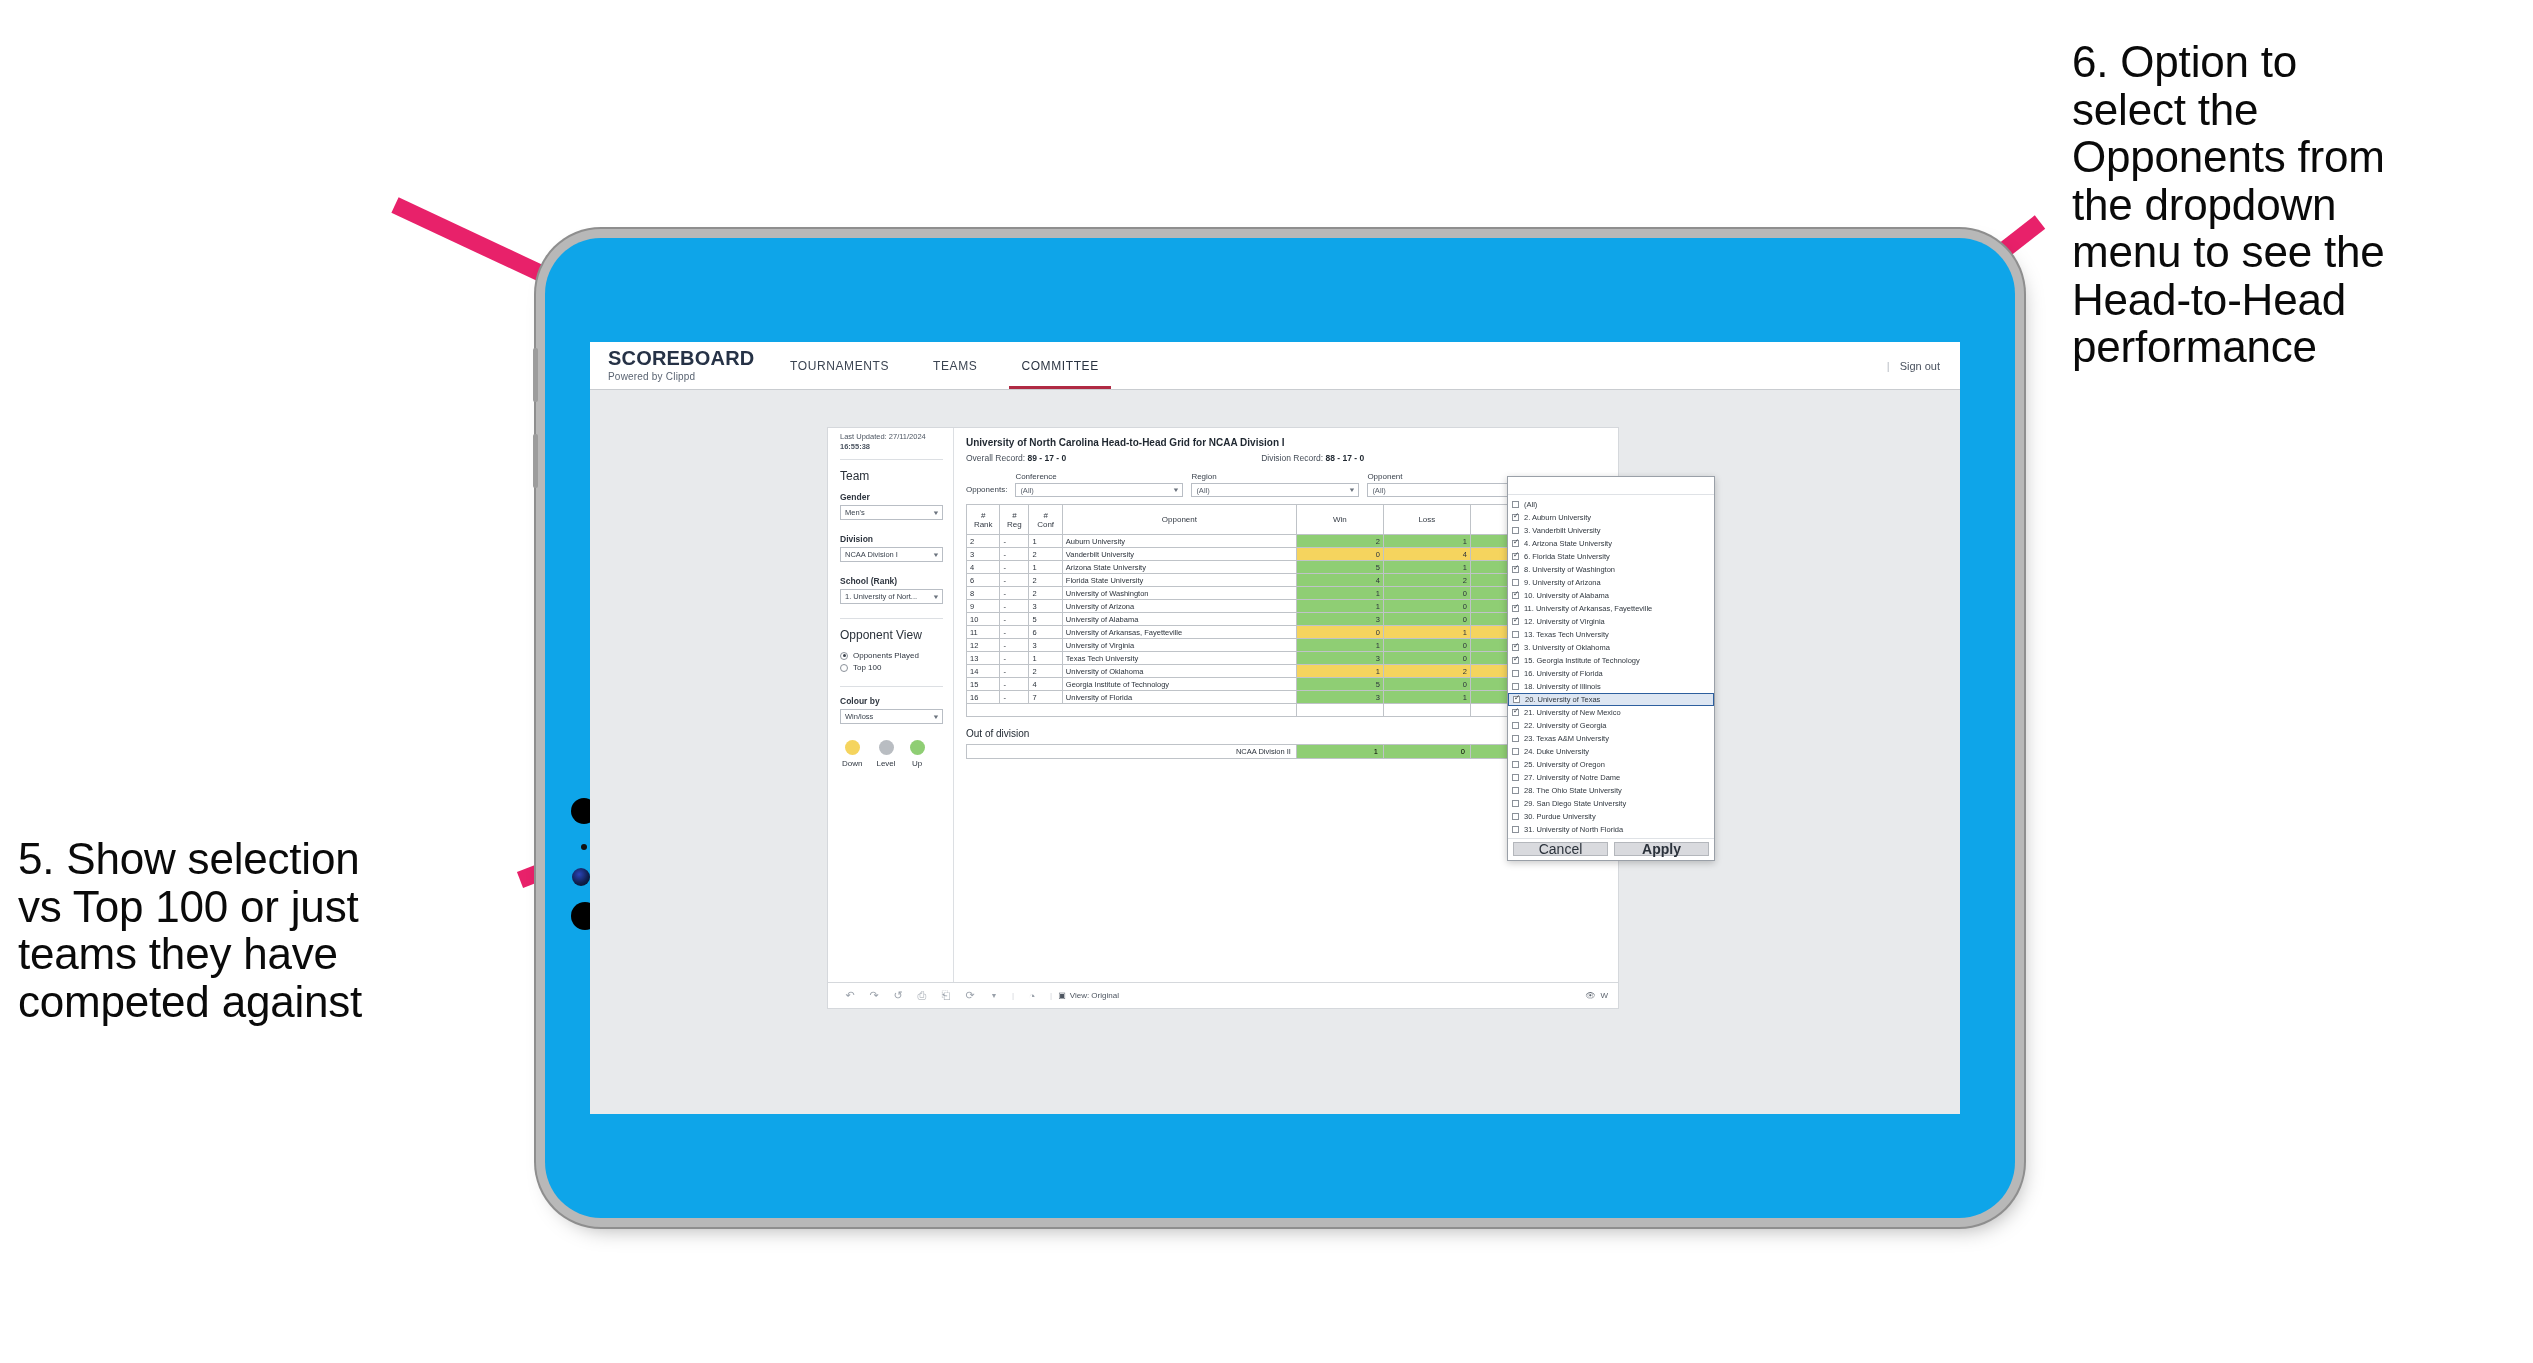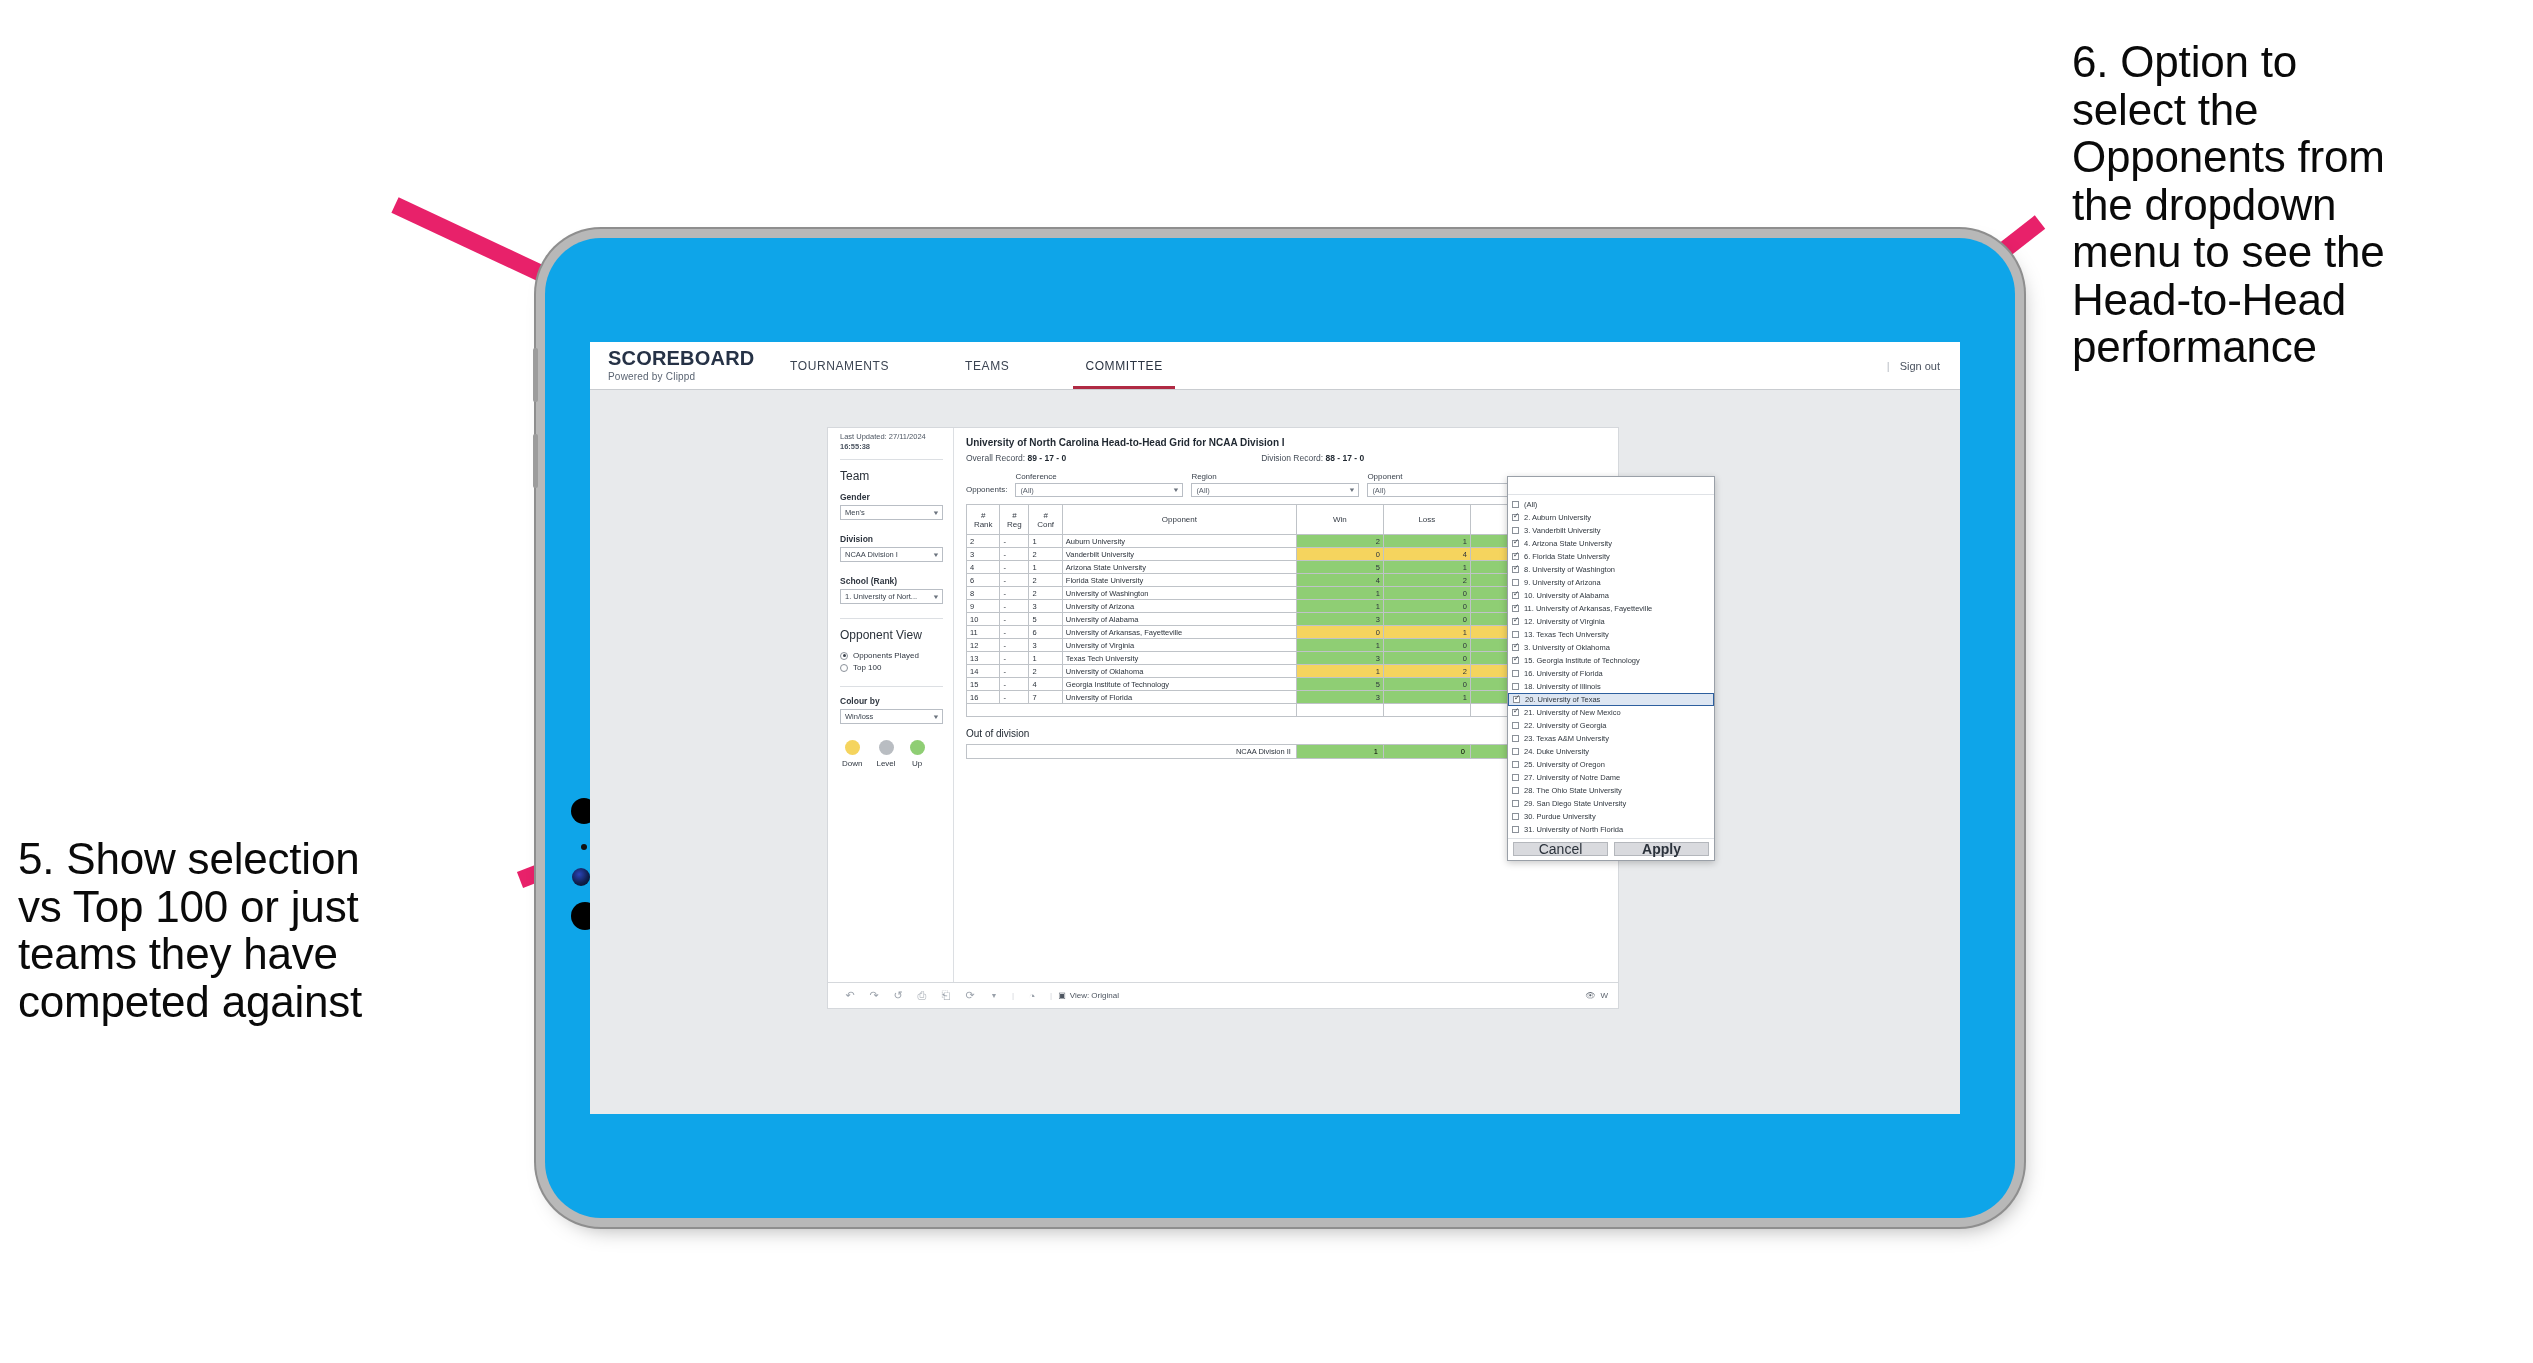--- a/index.html
+++ b/index.html
@@ -76,21 +76,21 @@
     border-bottom: 1px solid #c9ccd0;
     position: relative;
   }
   .brand { padding: 6px 0 0 18px; width: 160px; }
   .brand-title {
     font-size: 20px; font-weight: 700; color: #263246;
     letter-spacing: 0.2px; font-family: "Liberation Sans", sans-serif;
     line-height: 1;
   }
   .brand-sub { font-size: 10px; color: #5a6472; margin-top: 3px; letter-spacing: 0.2px; }
-  .mainnav { display: flex; align-items: stretch; margin-left: 18px; gap: 32px; }
+  .mainnav { display: flex; align-items: stretch; margin-left: 18px; }
   .mainnav a {
     display: flex; align-items: center; padding: 0 22px;
     font-size: 12px; color: #3b4452; letter-spacing: 0.6px;
     text-decoration: none; position: relative;
   }
   .mainnav a.active { color: #2b3442; }
   .mainnav a.active::after {
     content: ""; position: absolute; left: 10px; right: 10px; bottom: 0;
     height: 3px; background: #b02a44;
   }

